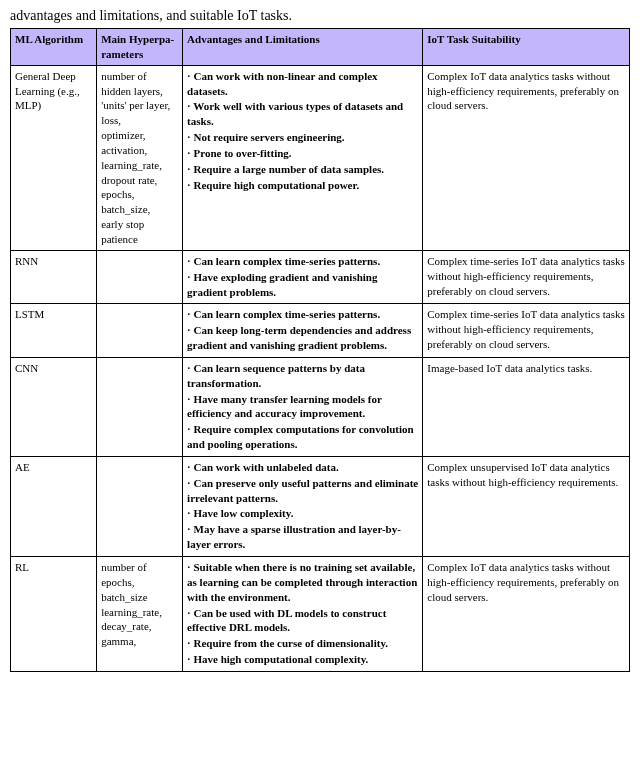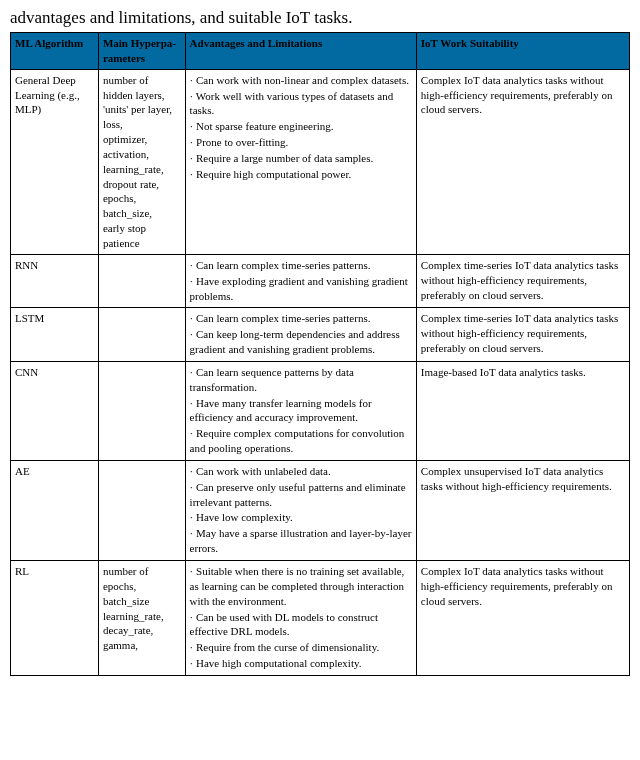--- a/index.html
+++ b/index.html
@@ -6,74 +6,75 @@
     body {
       background: #fff;
       font-family: 'Times New Roman', Times, serif;
       font-size: 11.5px;
       color: #000;
       width: 640px;
       min-height: 760px;
       padding: 8px 10px;
     }
     .header-text {
-      font-size: 17px;
+      font-size: 14px;
       margin-bottom: 4px;
     }
     table {
       width: 100%;
       border-collapse: collapse;
       font-size: 11px;
     }
     th, td {
       border: 1px solid #000;
       padding: 3px 4px;
       vertical-align: top;
       line-height: 1.35;
     }
     th {
       font-weight: bold;
       font-size: 11px;
       text-align: left;
-      background: #0369a1;
+      background: #c4b5fd;
     }
     td ul {
       list-style: none;
       padding: 0;
     }
     td ul li::before {
       content: '· ';
     }
     td ul li {
       margin-bottom: 1px;
+      font-weight: bold;
     }
   </style>
 </head>
 <body>
 
 <p class="header-text">advantages and limitations, and suitable IoT tasks.</p>
 
 <table>
   <thead>
     <tr>
       <th>ML Algo­rithm</th>
       <th>Main Hyperpa­rameters</th>
       <th>Advantages and Limitations</th>
-      <th>IoT Work Suitability</th>
+      <th>IoT Task Suitability</th>
     </tr>
   </thead>
   <tbody id="table-body">
   <tr>
         <td style="font-style: normal;">General Deep Learning (e.g., MLP)</td>
         <td>number of hidden layers,<br>'units' per layer,<br>loss,<br>optimizer,<br>activation,<br>learning_rate,<br>dropout rate,<br>epochs,<br>batch_size,<br>early stop patience</td>
         <td>
           <ul>
             <li>Can work with non-linear and complex datasets.</li>
             <li>Work well with various types of datasets and tasks.</li>
-            <li>Not sparse feature engineering.</li>
+            <li>Not require servers engineering.</li>
             <li>Prone to over-fitting.</li>
             <li>Require a large number of data samples.</li>
             <li>Require high computational power.</li>
           </ul>
         </td>
         <td>Complex IoT data analytics tasks without high-efficiency requirements, preferably on cloud servers.</td>
       </tr>
       <tr>
         <td style="font-style: normal; margin-top: 32px;">RNN</td>
         <td></td>

